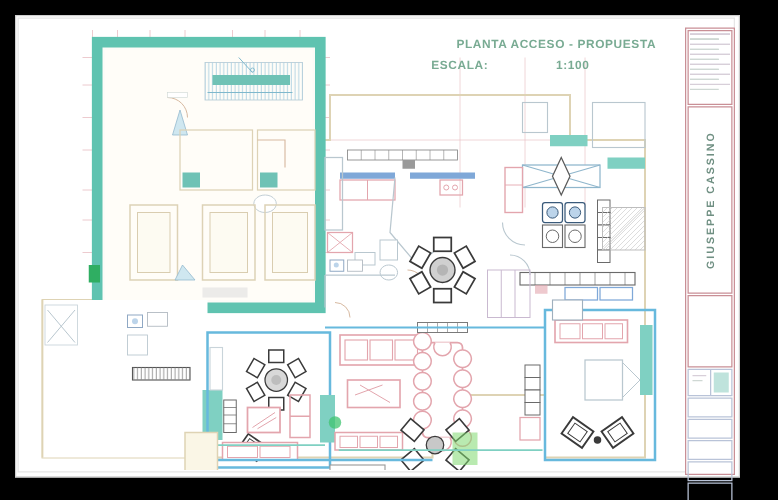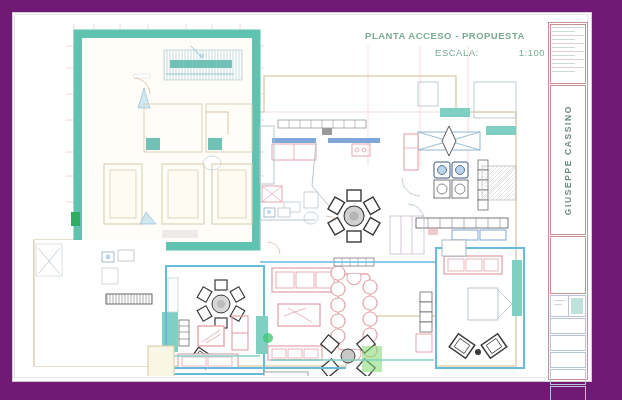--- a/index.html
+++ b/index.html
@@ -1,32 +1,32 @@
 <!DOCTYPE html>
 <html><head>
 <meta charset="utf-8">
 <style>
   html,body{margin:0;padding:0;background:#ffffff;}
   body{width:622px;height:400px;overflow:hidden;
        font-family:"Liberation Sans", sans-serif;}
 
-  #sheet{position:relative;width:622px;height:400px;background:#701a75;}
+  #sheet{position:relative;width:622px;height:400px;background:#000000;}
 
   
   .sheet-border{position:absolute;left:12px;top:12px;width:578px;height:368px;
       border:1px solid #cfcfcf;background:#ffffff;}
   .sheet-border2{position:absolute;left:14px;top:14px;width:572px;height:362px;
       border:1px solid #e6e6e6;}
 
   
   .title-wrap{position:absolute;left:345px;top:30px;width:200px;text-align:center;}
   .title-main{font-size:9.5px;letter-spacing:.5px;color:#79ab93;font-weight:bold;
       white-space:nowrap;}
-  .title-scale{font-size:9.5px;letter-spacing:.5px;color:#79ab93;font-weight:normal;
-      margin-top:6px;display:flex;justify-content:flex-end;gap:40px;}
+  .title-scale{font-size:9.5px;letter-spacing:.5px;color:#79ab93;font-weight:bold;
+      margin-top:6px;display:flex;justify-content:flex-start;gap:54px;}
 
   
   .cartouche{position:absolute;left:548px;top:22px;width:38px;height:356px;
       border:1px solid #c98f96;background:#fff;}
   .cart-lines{position:absolute;left:3px;right:3px;top:4px;bottom:3px;}
   .cart-lines i{display:block;height:1px;background:#d8cfd9;margin-bottom:3px;}
   .cart-lines i:nth-child(even){background:#cfd8d4;width:72%;}
   .c-top{height:58px;border:1px solid #c98f96;margin:1px;}
   .c-name{height:148px;border:1px solid #c98f96;margin:1px;display:flex;
       align-items:center;justify-content:center;}

